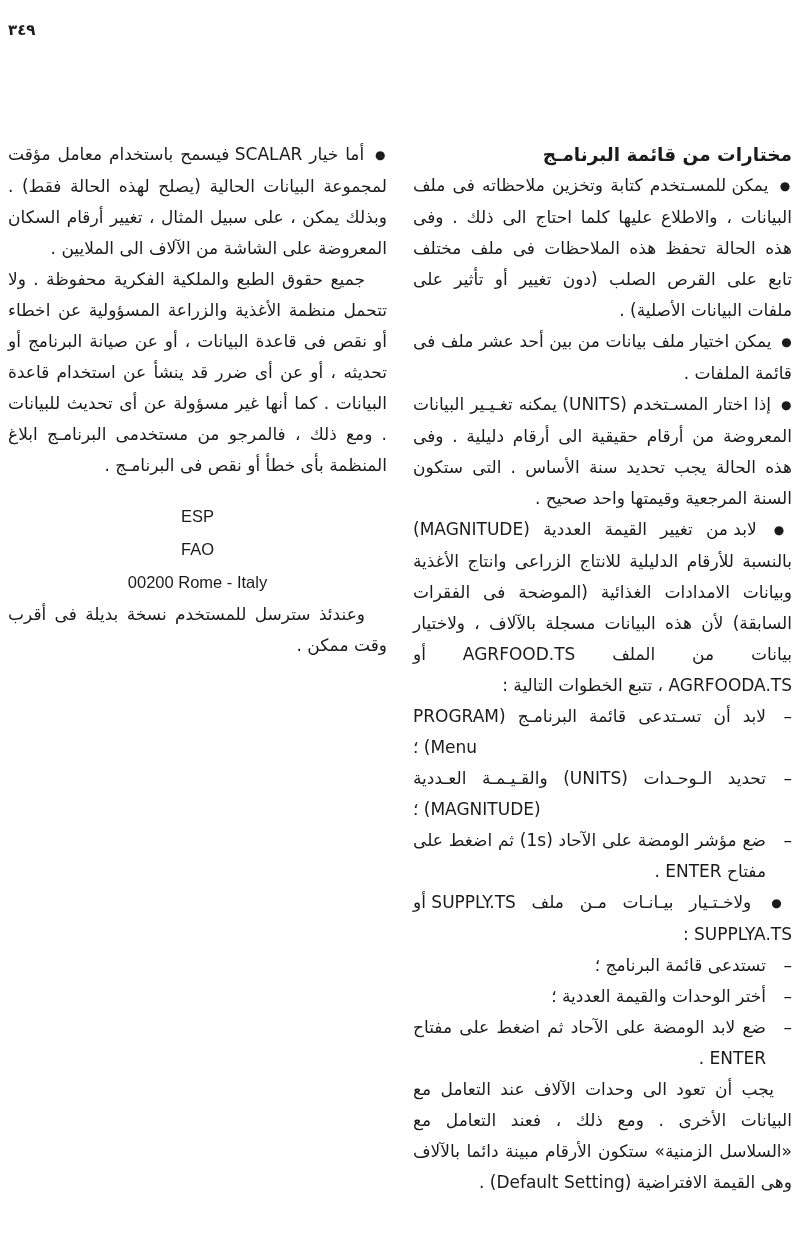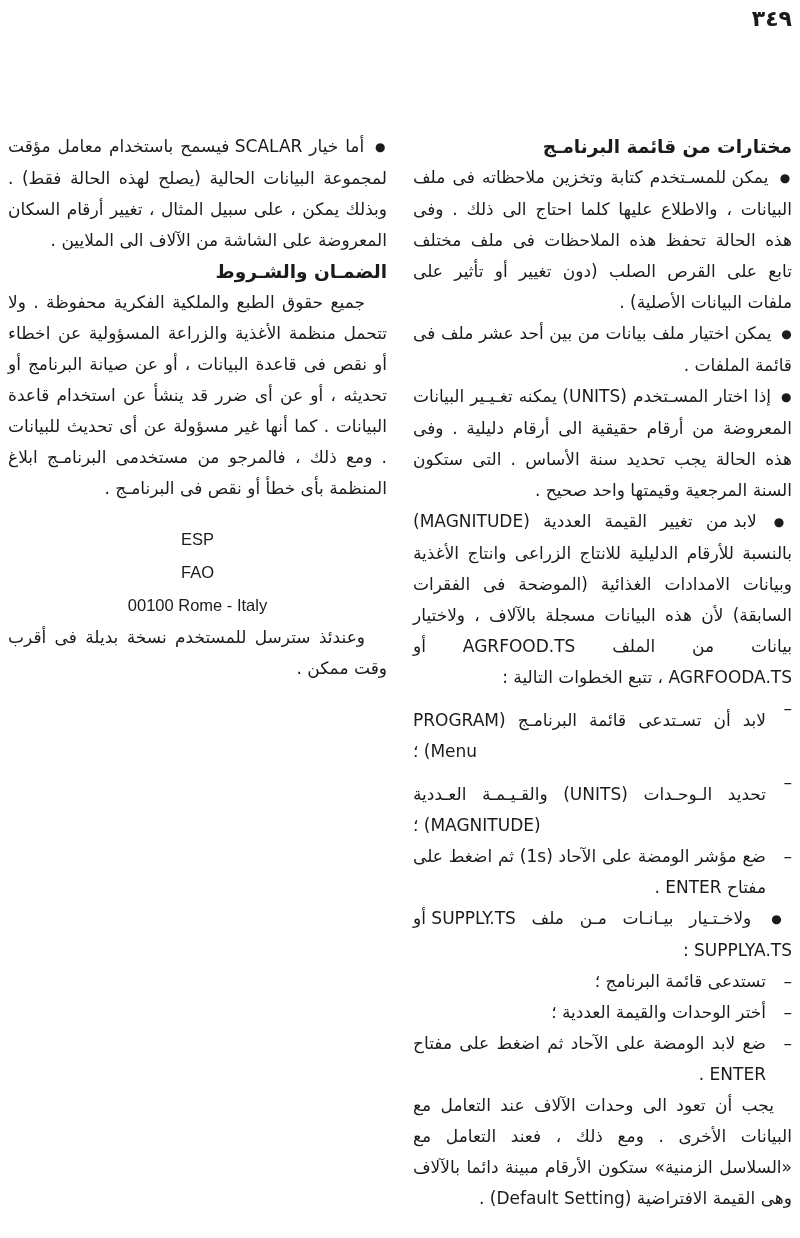--- a/index.html
+++ b/index.html
@@ -12,25 +12,25 @@
   .page {
     position: relative;
     width: 800px;
     height: 1238px;
     background: #ffffff;
     overflow: hidden;
     box-sizing: border-box;
     padding: 4px 8px 0 8px;
   }
   .pagenum {
-    text-align: right;
-    font-size: 22px;
+    text-align: left;
+    font-size: 15px;
     font-weight: bold;
     letter-spacing: 2px;
-    margin-top: 2px;
+    margin-top: 17px;
   }
   .columns {
     display: flex;
     gap: 26px;
     margin-top: 100px;
     direction: rtl;
   }
   .col {
     width: 379px;
     flex: 0 0 379px;
@@ -47,21 +47,21 @@
     margin: 0;
   }
   .li { margin: 0; }
   .li .marker { font-size: 12px; vertical-align: 1px; padding-left: 4px; }
   .step {
     display: flex;
     gap: 12px;
   }
   .step .marker { flex: 0 0 14px; }
   .step .t { flex: 1 1 auto; text-align: justify; }
-  .step .t.tal-left { text-align-last: left; margin-top: 12px; }
+  .step .t.tal-left { text-align-last: left; }
   .indent { text-indent: 22px; }
   .warranty-head { margin-top: 28px; }
   .note-para { margin-top: 48px; text-indent: 26px; }
   .address {
     direction: ltr;
     text-align: center;
     font-family: "Liberation Sans", "DejaVu Sans", sans-serif;
     font-size: 16.5px;
     line-height: 33px;
     margin-top: 19px;
@@ -117,28 +117,27 @@
         <span class="marker">–</span>
         <span class="t">ضع لابد الومضة على الآحاد ثم اضغط على مفتاح ENTER .</span>
       </div>
 
       <p class="closing-right">يجب أن تعود الى وحدات الآلاف عند التعامل مع البيانات الأخرى . ومع ذلك ، فعند التعامل مع «السلاسل الزمنية» ستكون الأرقام مبينة دائما بالآلاف وهى القيمة الافتراضية (Default Setting) .</p>
     </div>
 
     <div class="col">
       <p class="li"><span class="marker">●</span> <span>أما خيار SCALAR فيسمح باستخدام معامل مؤقت لمجموعة البيانات الحالية (يصلح لهذه الحالة فقط) . وبذلك يمكن ، على سبيل المثال ، تغيير أرقام السكان المعروضة على الشاشة من الآلاف الى الملايين .</span></p>
 
-      <p class="heading warranty-head">الضمـان والشـروط</p>
 
       <p class="indent">جميع حقوق الطبع والملكية الفكرية محفوظة . ولا تتحمل منظمة الأغذية والزراعة المسؤولية عن اخطاء أو نقص فى قاعدة البيانات ، أو عن صيانة البرنامج أو تحديثه ، أو عن أى ضرر قد ينشأ عن استخدام قاعدة البيانات . كما أنها غير مسؤولة عن أى تحديث للبيانات . ومع ذلك ، فالمرجو من مستخدمى البرنامـج ابلاغ المنظمة بأى خطأ أو نقص فى البرنامـج .</p>
 
 
       <div class="address">
         <div>ESP</div>
         <div>FAO</div>
-        <div>00100 Rome - Italy</div>
+        <div>00200 Rome - Italy</div>
       </div>
 
       <p class="closing-left">وعندئذ سترسل للمستخدم نسخة بديلة فى أقرب وقت ممكن .</p>
     </div>
 
   </div>
 </div>
 
 </body></html>

